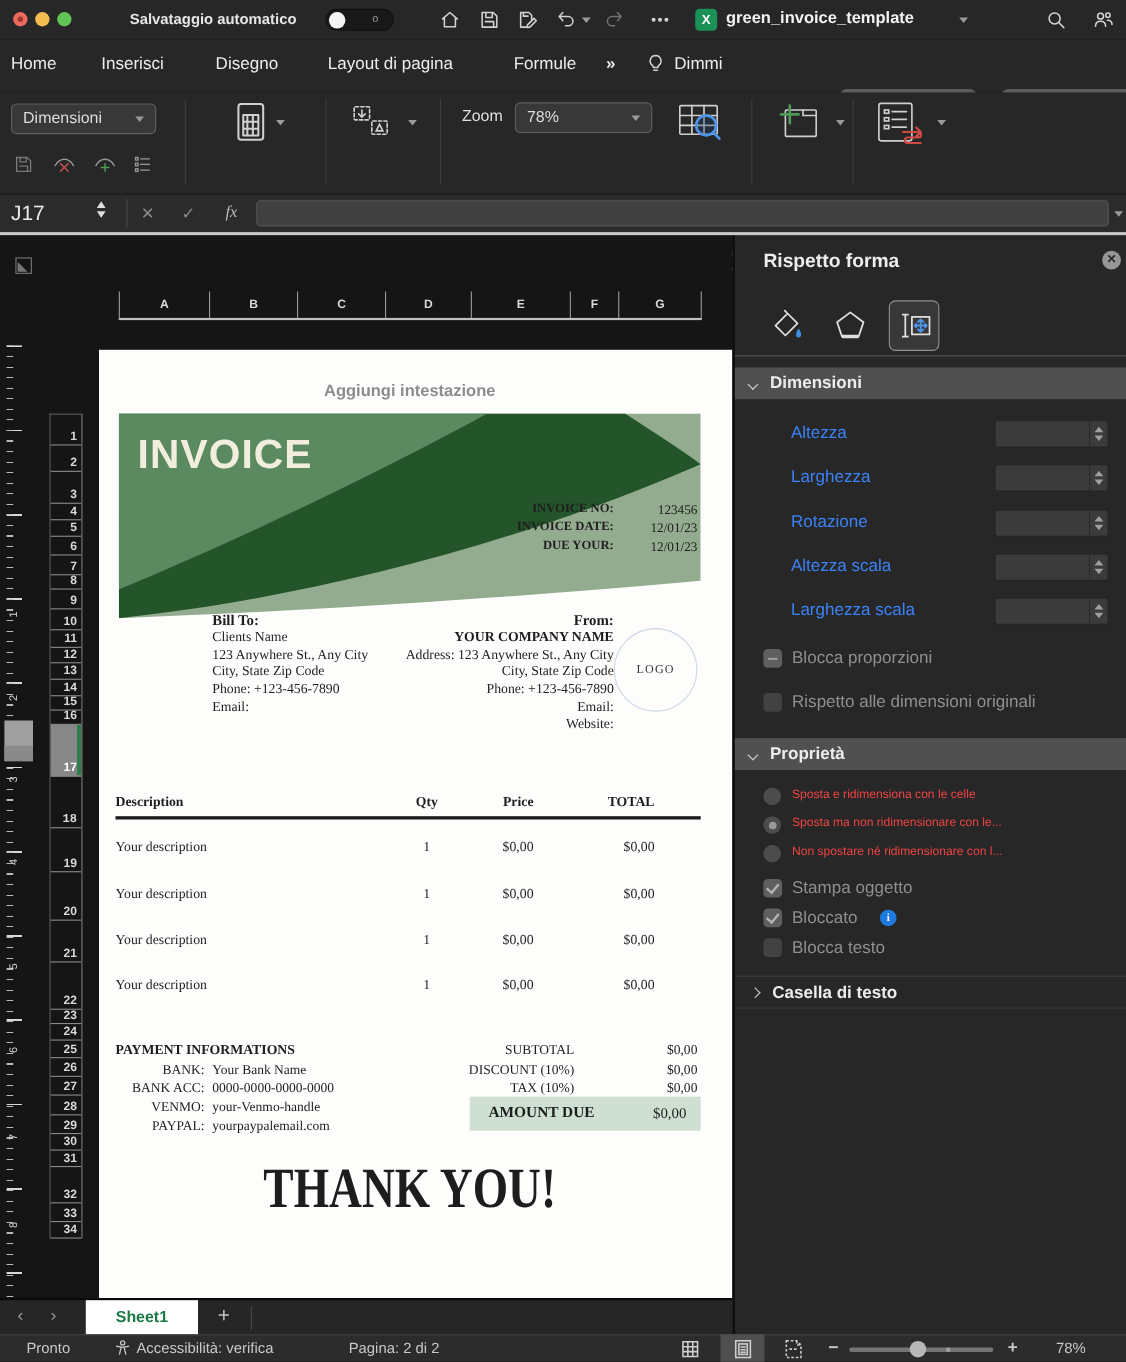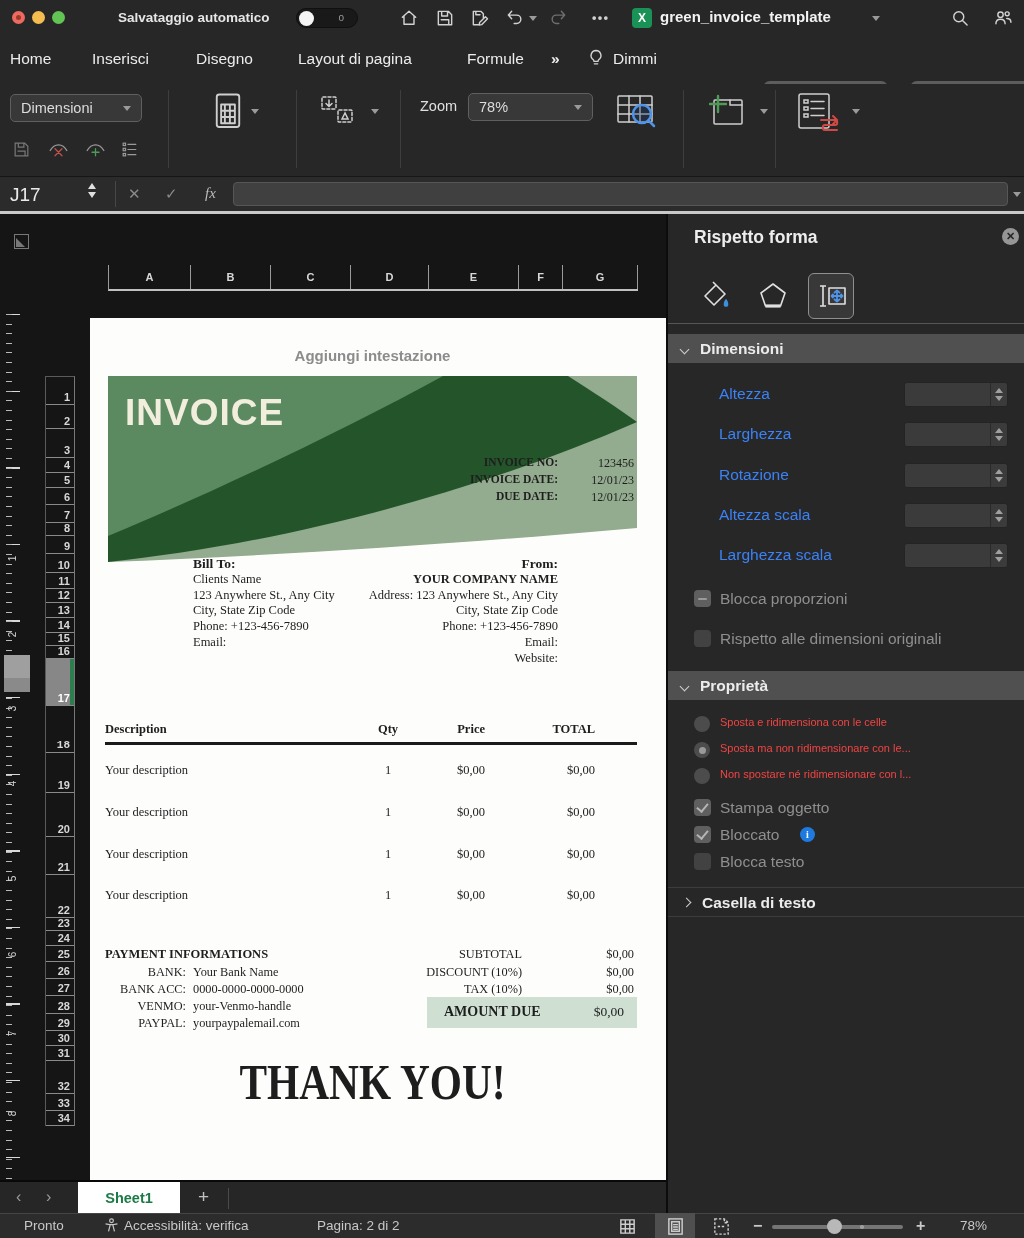--- a/index.html
+++ b/index.html
@@ -398,41 +398,44 @@
 
       <div class="meta-row" style="top:138px">
         <span class="meta-l">INVOICE NO:</span>
         <span class="meta-v">123456</span>
       </div>
       <div class="meta-row" style="top:155px">
         <span class="meta-l">INVOICE DATE:</span>
         <span class="meta-v">12/01/23</span>
       </div>
       <div class="meta-row" style="top:172px">
-        <span class="meta-l">DUE DATE:</span>
+        <span class="meta-l">DUE YOUR:</span>
         <span class="meta-v">12/01/23</span>
       </div>
 
       <div id="bill-block">
         <div class="blk-h">Bill To:</div>
         <div>Clients Name</div>
         <div>123 Anywhere St., Any City</div>
         <div>City, State Zip Code</div>
         <div>Phone: +123-456-7890</div>
         <div>Email:</div>
       </div>
       <div id="from-block">
         <div class="blk-h">From:</div>
         <div class="company">YOUR COMPANY NAME</div>
         <div>Address:  123 Anywhere St., Any City</div>
         <div>City, State Zip Code</div>
         <div>Phone: +123-456-7890</div>
         <div>Email:</div>
         <div>Website:</div>
       </div>
+      <div id="logo-circle">
+          <span>LOGO</span>
+        </div>
 
       <div class="th-row" style="top:404px">
         <span class="c-desc">Description</span>
         <span class="c-qty">Qty</span>
         <span class="c-price">Price</span>
         <span class="c-total">TOTAL</span>
       </div>
       <div id="table-line"></div>
       <div class="inv-row" style="top:445px">
         <span class="c-desc">Your description</span>

